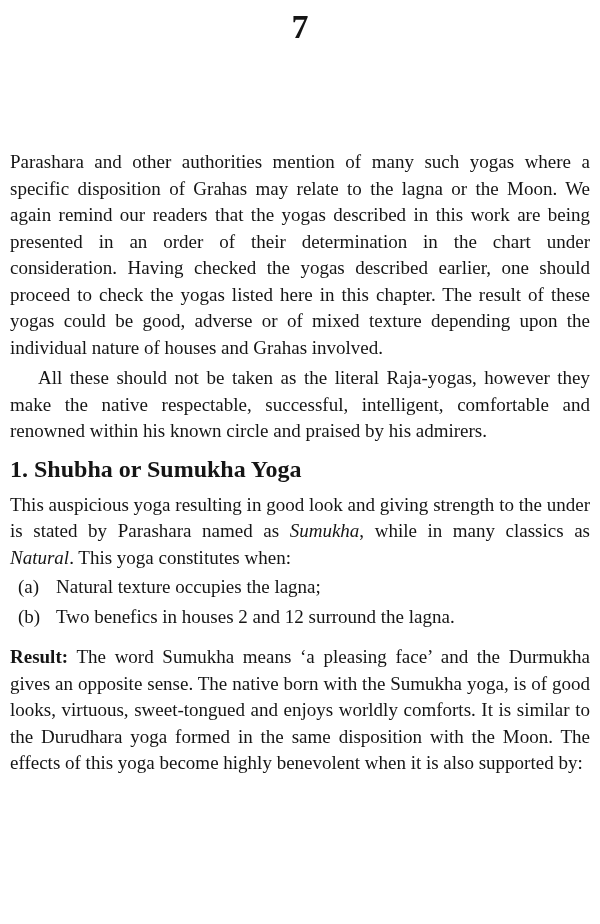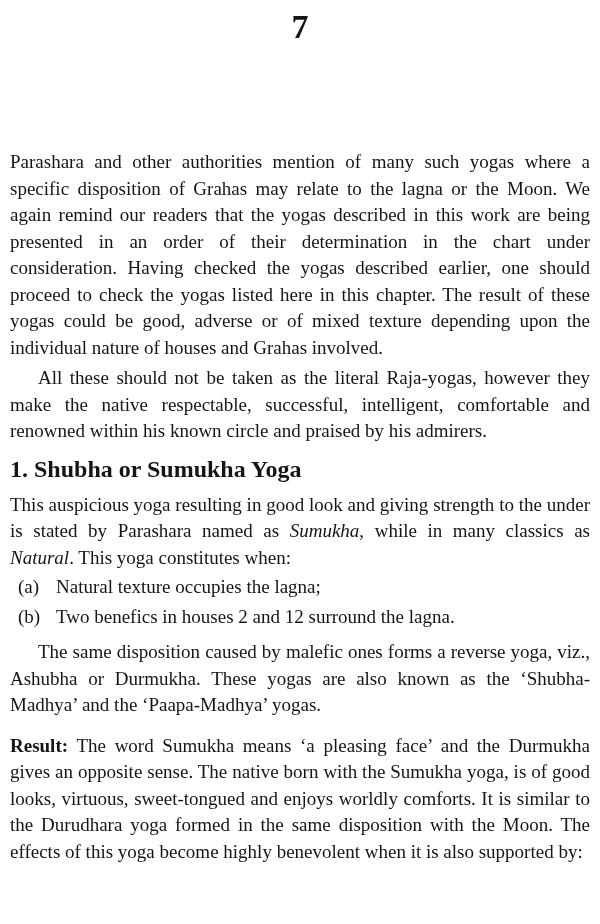--- a/index.html
+++ b/index.html
@@ -84,18 +84,17 @@
       <div class="list-item">
         <span class="list-marker">(a)</span>
         <span class="list-text">Natural texture occupies the lagna;</span>
       </div>
       <div class="list-item">
         <span class="list-marker">(b)</span>
         <span class="list-text">Two benefics in houses 2 and 12 surround the lagna.</span>
       </div>
     </div>
 
-    <p class="para indent gap-md">The same disposition caused by malefic ones forms a reverse yoga, viz., Ashubha or Durmukha. These yogas are also known as the ‘Shubha-Madhya’ and the ‘Paapa-Madhya’ yogas.</p>
 
     <p class="para gap-lg"><span class="bold-label">Result:</span><span> The word Sumukha means ‘a pleasing face’ and the Durmukha gives an opposite sense. The native born with the Sumukha yoga, is of good looks, virtuous, sweet-tongued and enjoys worldly comforts. It is similar to the Durudhara yoga formed in the same disposition with the Moon. The effects of this yoga become highly benevolent when it is also supported by:</span></p>
 
   </div>
 </div>
 
 </body></html>

